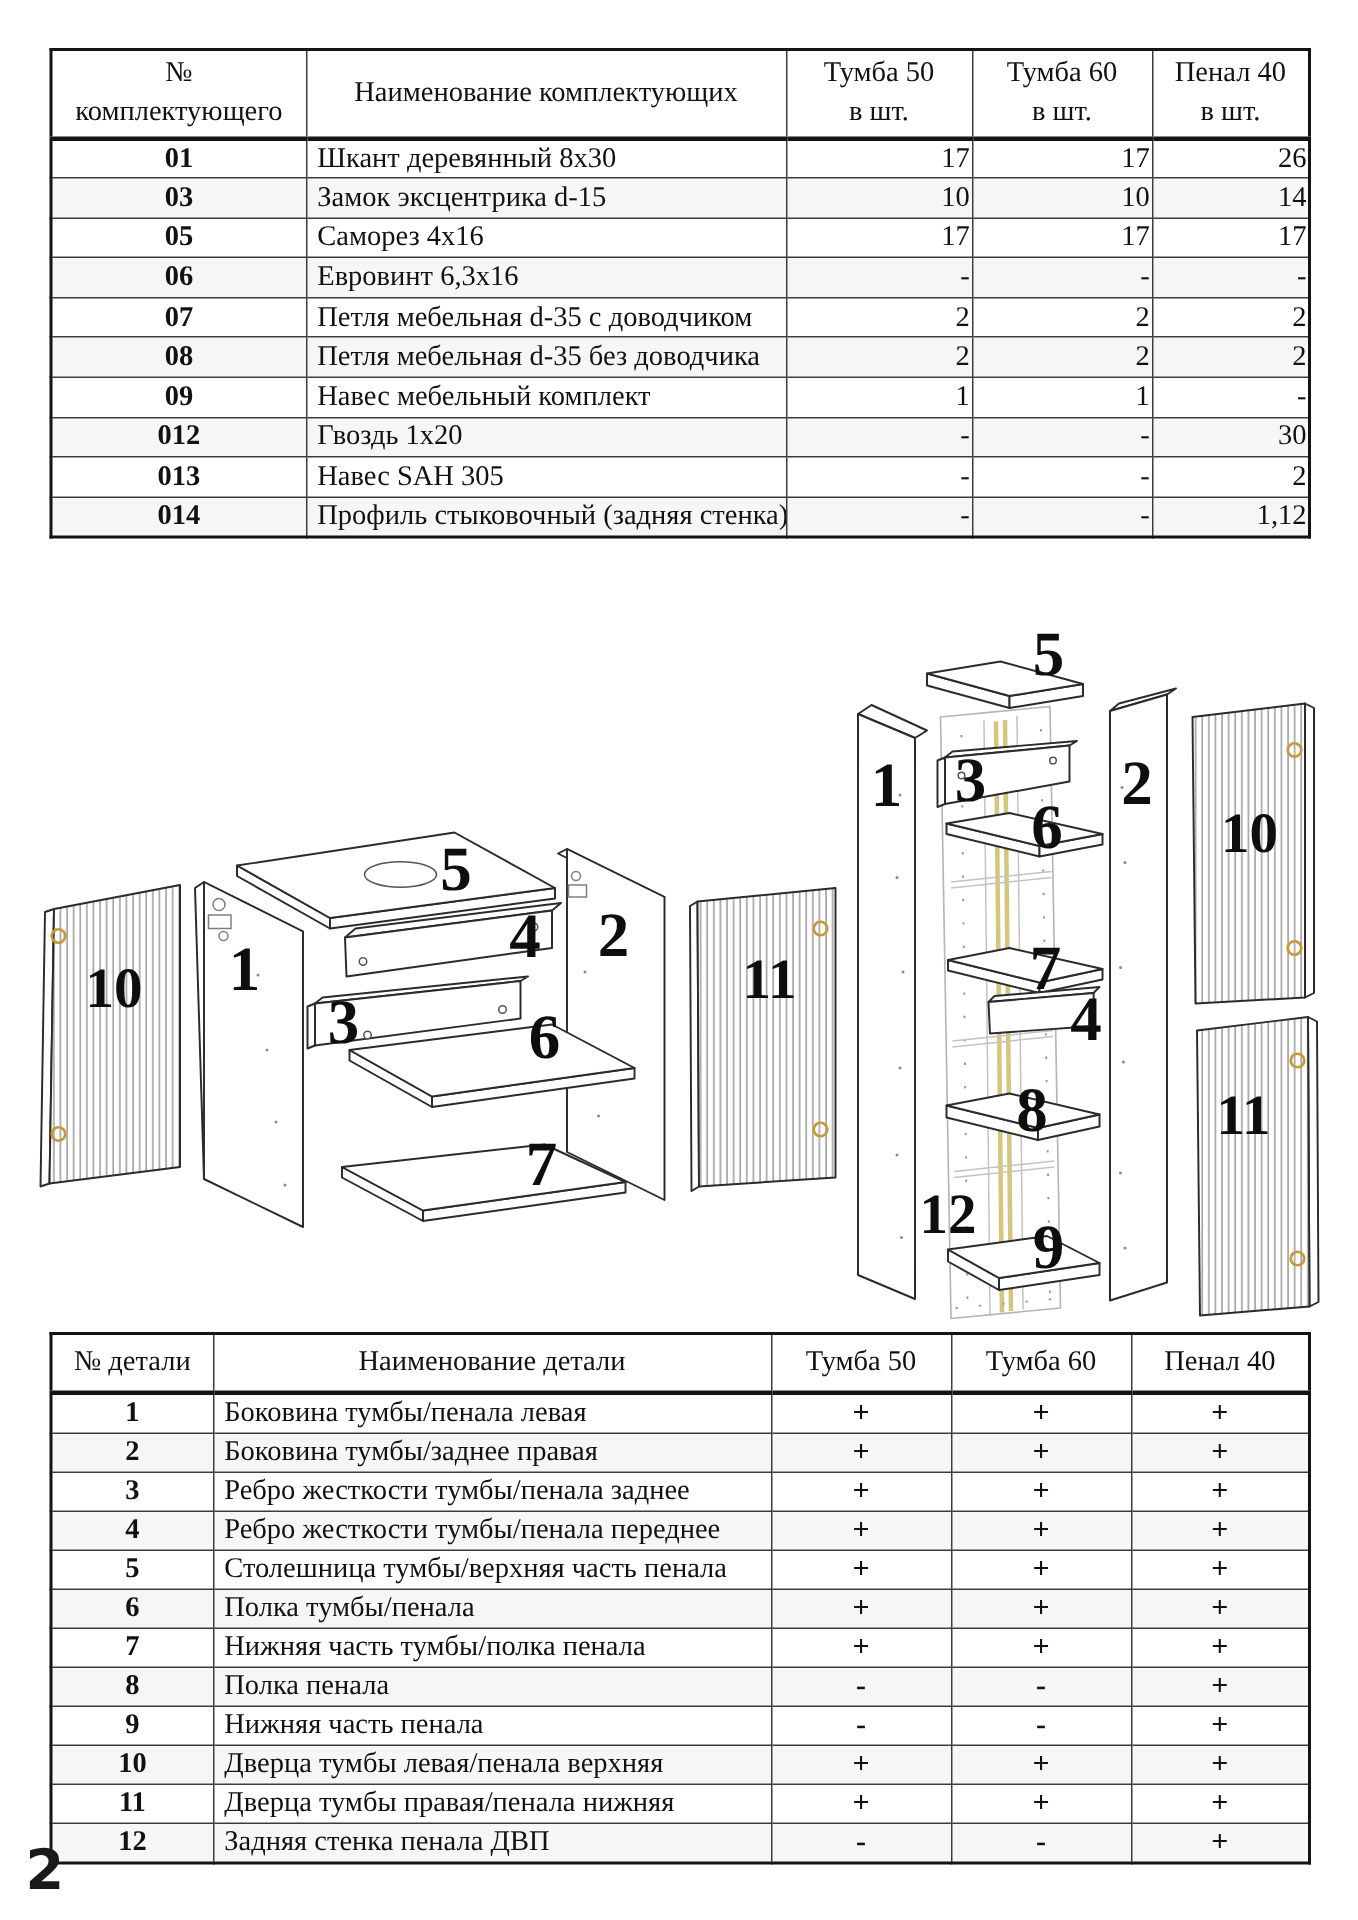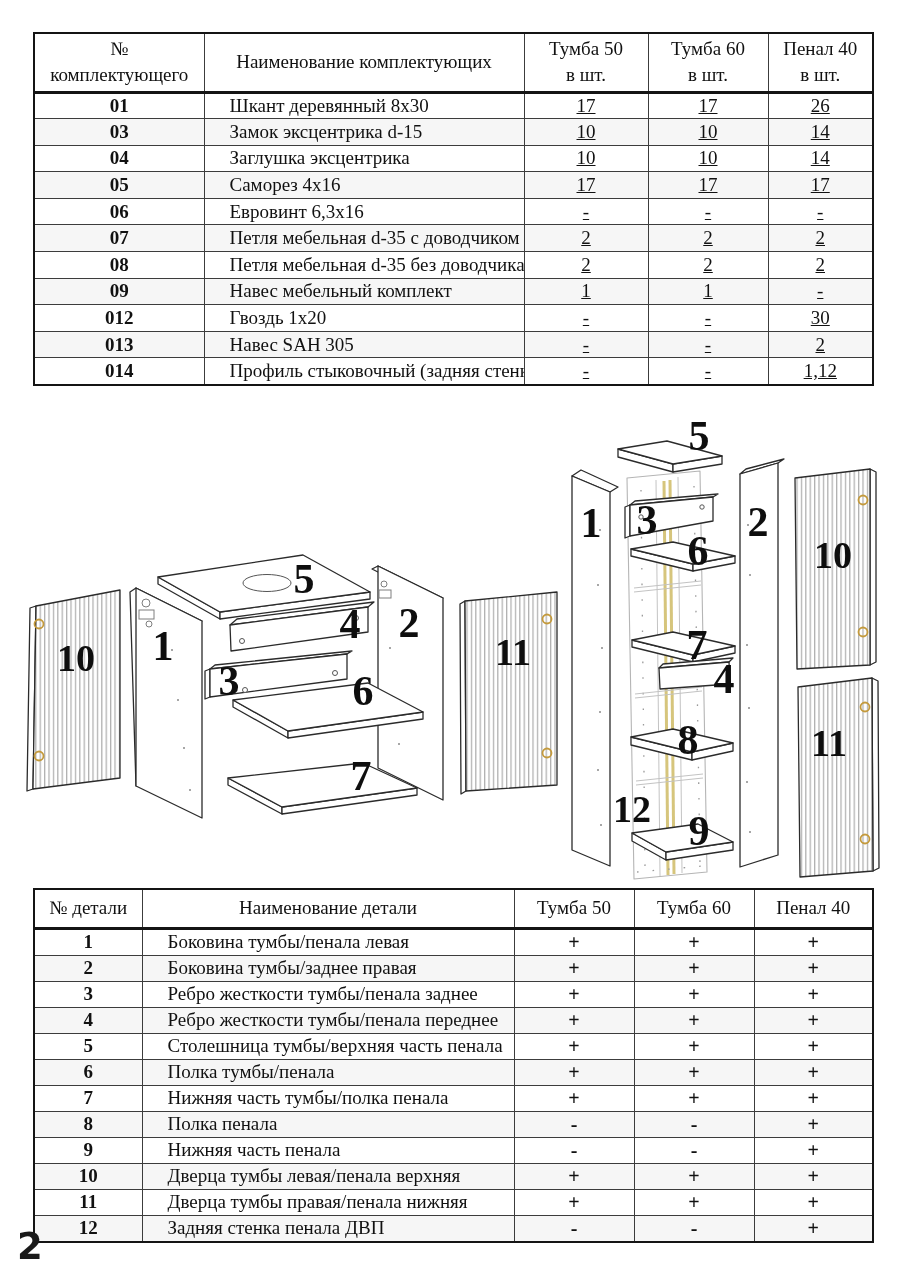--- a/index.html
+++ b/index.html
@@ -15,22 +15,22 @@
   .tbl tbody tr:nth-child(even){background:#f6f6f6;}
 
   #components-table tbody tr{height:26.6px;}
   #components-table thead tr{height:59px;}
   #components-table{font-size:19px;}
   #parts-table thead tr{height:39px;margin-left:38px;}
   #parts-table tbody tr{height:25.6px;}
   #parts-table{font-size:19px;}
 
   .c-num{font-weight:bold;text-align:center;font-family:Liberation Serif, serif;}
-  .c-name{text-align:left;padding-left:25px;white-space:nowrap;}
-  .c-qty{text-align:center;text-decoration:underline;}
+  .c-name{text-align:left;padding-left:7px;white-space:nowrap;}
+  .c-qty{text-align:right;}
   .p-val{font-weight:bold;text-align:center;font-size:20px;}
 
   #page-number{position:absolute;left:17px;top:1228px;font-family:"DejaVu Sans",sans-serif;
                font-weight:bold;font-size:37px;color:#1a1a1a;line-height:1;}
 
   #diagram{position:absolute;left:0;top:415px;width:905px;height:470px;}
   .part{fill:#ffffff;stroke:#2b2b2b;stroke-width:1.3;stroke-linejoin:round;}
   .fluted{fill:url(#flute);stroke:#2b2b2b;stroke-width:1.3;stroke-linejoin:round;}
   .ghost{fill:#ffffff;stroke:#b5b5b5;stroke-width:1.1;stroke-linejoin:round;}
   .ghostline{stroke:#c3c3c3;stroke-width:1;}
@@ -90,27 +90,20 @@
 
 
           <tr>
             <td class="c-num">03</td>
             <td class="c-name">Замок эксцентрика d-15</td>
             <td class="c-qty">10</td>
             <td class="c-qty">10</td>
             <td class="c-qty">14</td>
           </tr>
 
-          <tr>
-            <td class="c-num">04</td>
-            <td class="c-name">Заглушка эксцентрика</td>
-            <td class="c-qty">10</td>
-            <td class="c-qty">10</td>
-            <td class="c-qty">14</td>
-          </tr>
 
           <tr>
             <td class="c-num">05</td>
             <td class="c-name">Саморез 4х16</td>
             <td class="c-qty">17</td>
             <td class="c-qty">17</td>
             <td class="c-qty">17</td>
           </tr>
 
           <tr>

